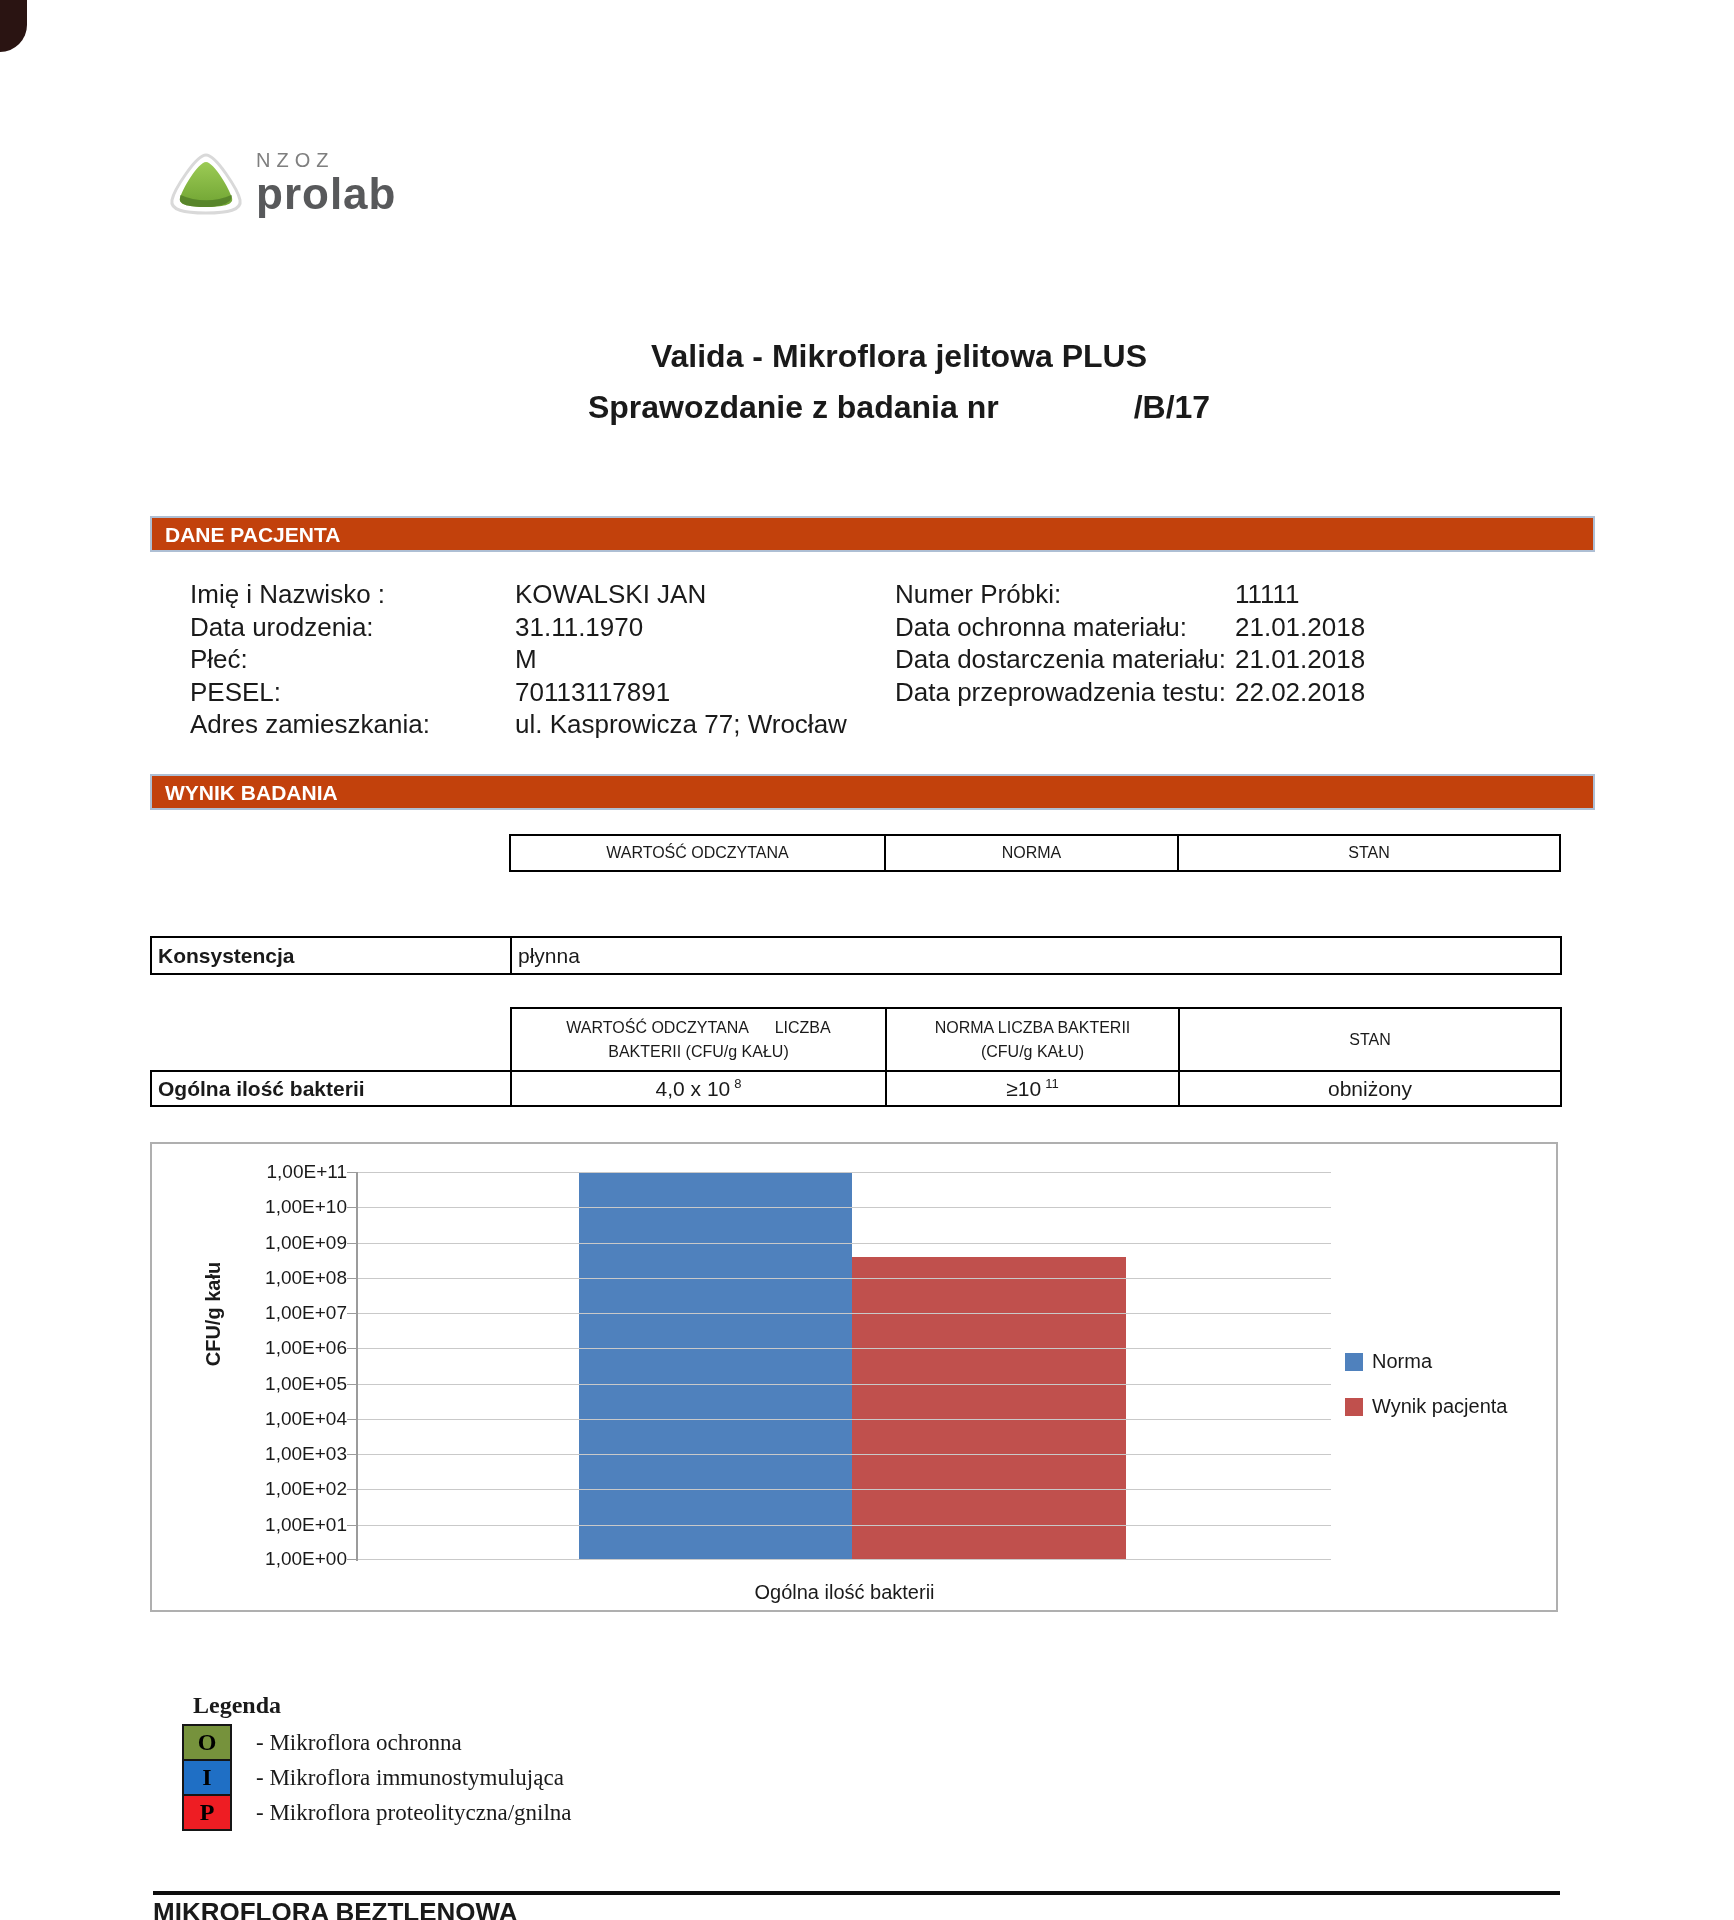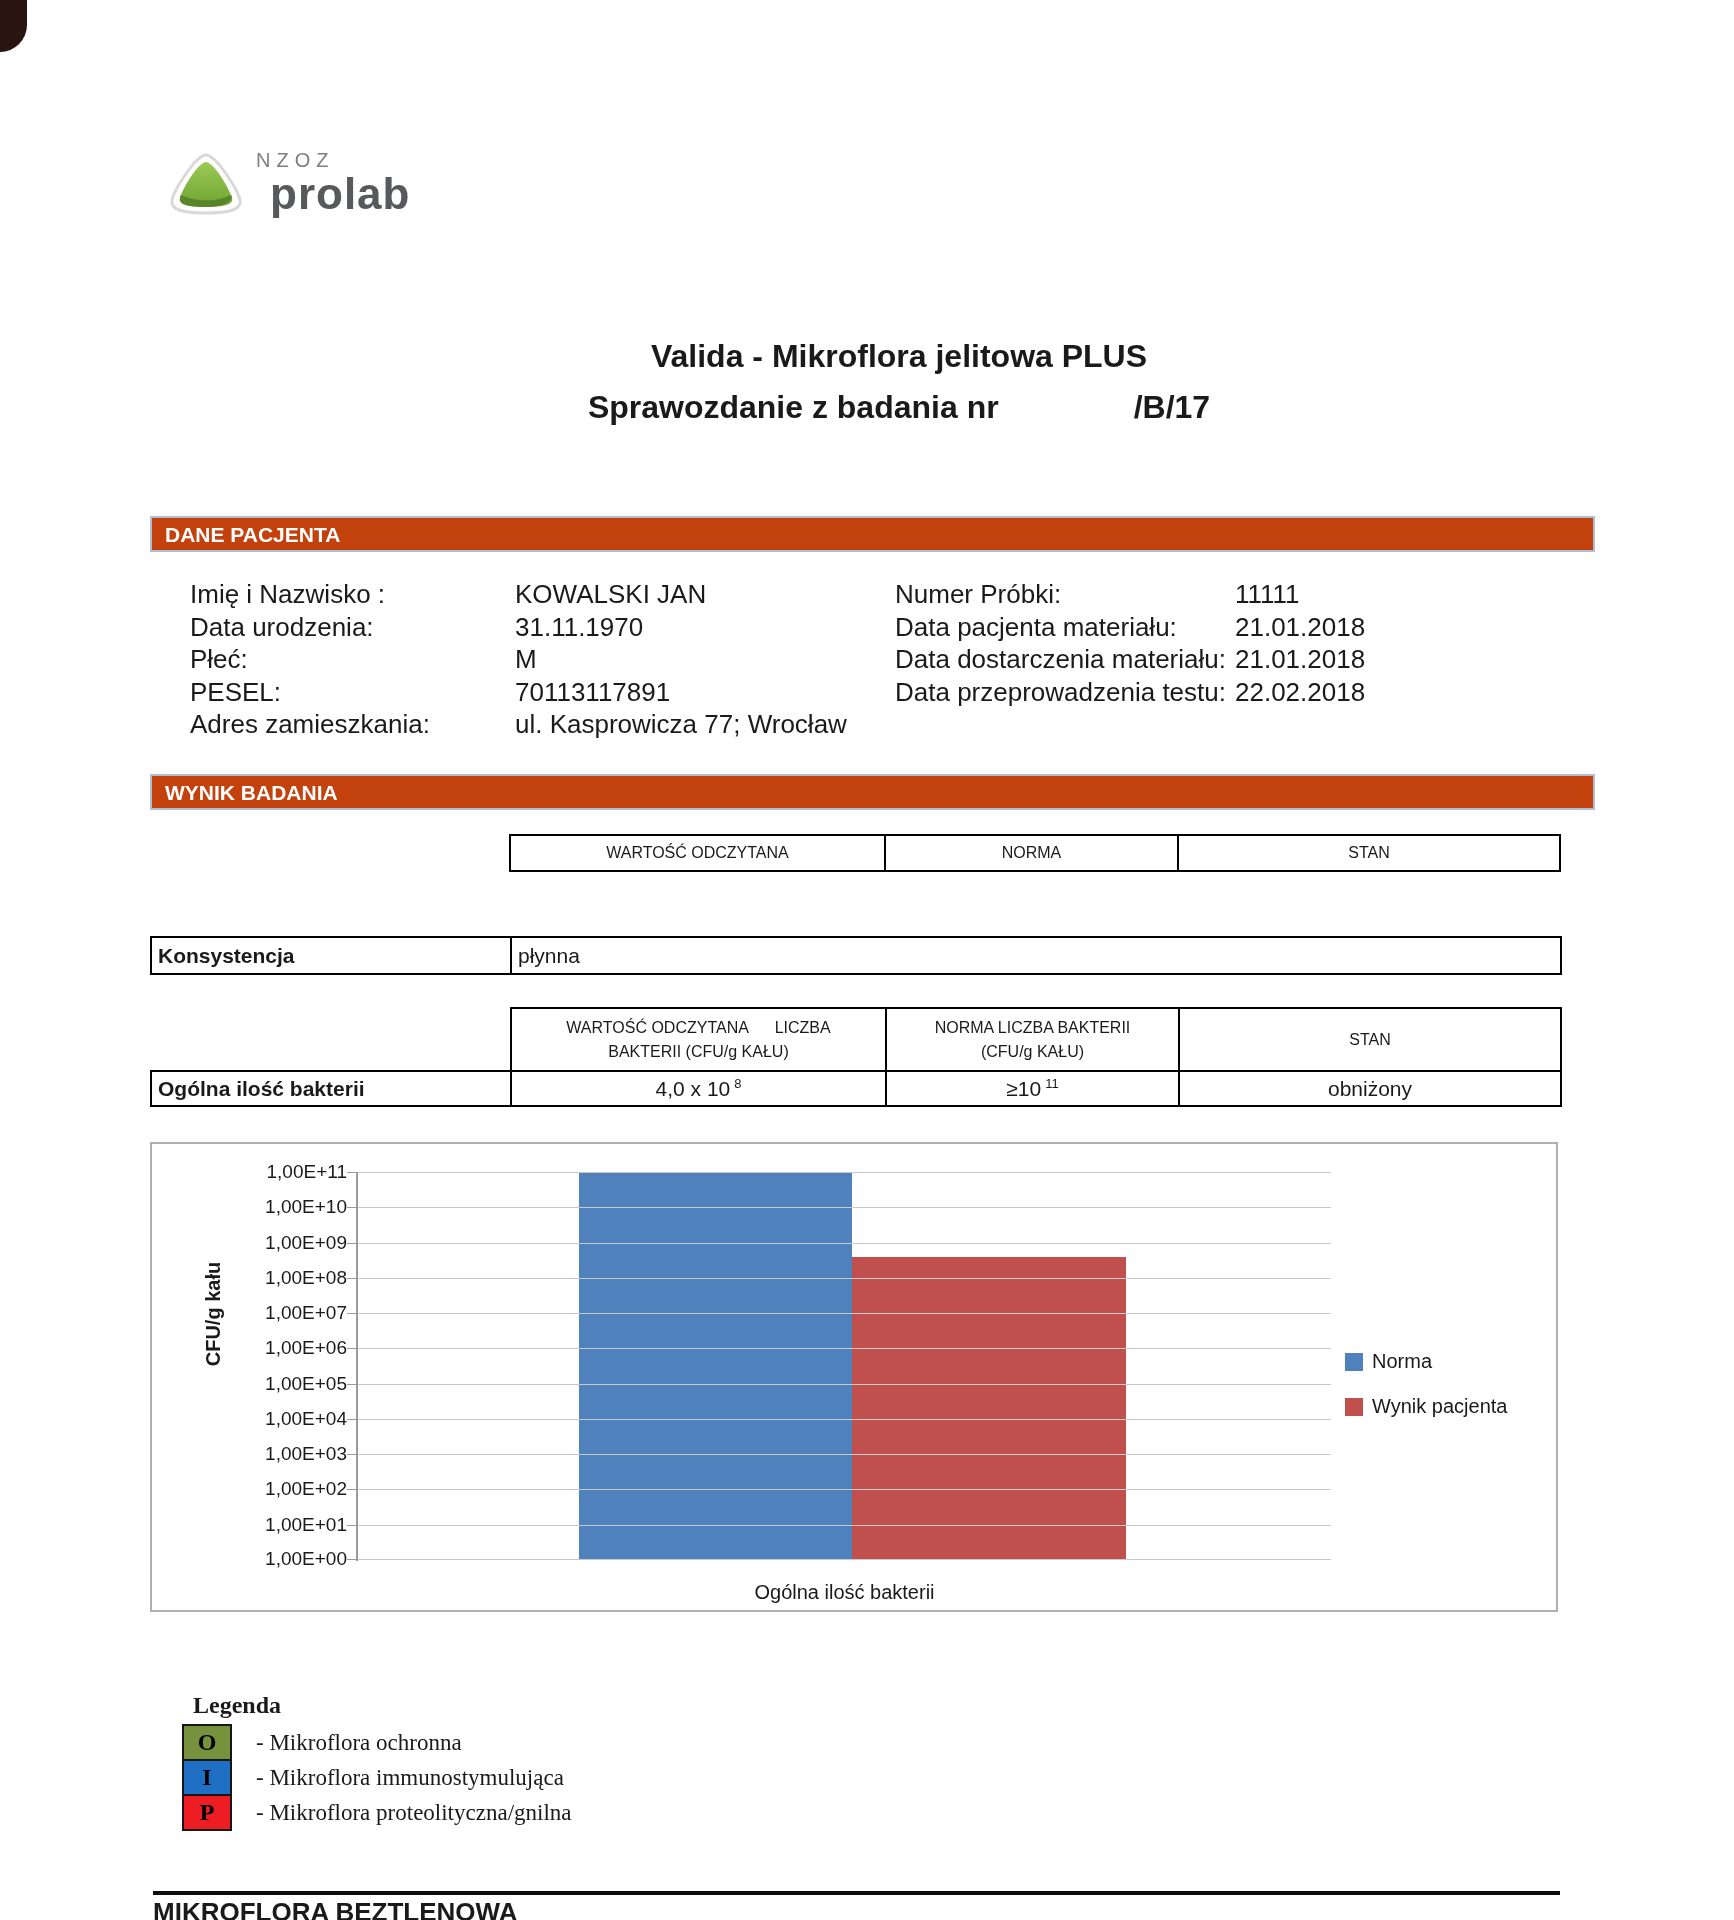--- a/index.html
+++ b/index.html
@@ -5,21 +5,21 @@
   html,body{margin:0;padding:0;background:#e8e8e8;}
   .page{position:relative;width:1734px;height:1920px;background:#ffffff;overflow:hidden;
         font-family:"Liberation Sans",sans-serif;color:#1a1a1a;}
   
   .corner{position:absolute;top:0;left:0;width:27px;height:52px;background:#2a1412;border-radius:0 0 46px 0;}
 
   
   .logo{position:absolute;top:150px;left:166px;display:flex;align-items:flex-end;gap:10px;}
   .logo-textcol{display:flex;flex-direction:column;line-height:1;}
   .logo-nzoz{font-size:20px;letter-spacing:6px;color:#7f7f7f;margin-bottom:2px;}
-  .logo-prolab{font-size:44px;font-weight:bold;color:#58595b;letter-spacing:1px;margin-left:14px;}
+  .logo-prolab{font-size:44px;font-weight:bold;color:#58595b;letter-spacing:1px;}
 
   
   .address{position:absolute;top:138px;left:900px;width:695px;text-align:right;
            font-size:20.5px;line-height:36px;color:#111;}
 
   
   .title{position:absolute;top:338px;left:179px;width:1440px;text-align:center;font-weight:bold;}
   .title-line1{font-size:32px;}
   .title-line2{font-size:32px;margin-top:14px;}
   .title-number{margin-left:135px;}
@@ -142,21 +142,21 @@
         <span class="f-label" style="width: 325px;">Adres zamieszkania:</span>
         <span class="f-value">ul. Kasprowicza 77; Wrocław</span>
       </div>
     </div>
   <div class="fields fields-right">
       <div class="field-row">
         <span class="f-label" style="width: 340px;">Numer Próbki:</span>
         <span class="f-value">11111</span>
       </div>
       <div class="field-row">
-        <span class="f-label" style="width: 340px;">Data pacjenta materiału:</span>
+        <span class="f-label" style="width: 340px;">Data ochronna materiału:</span>
         <span class="f-value">21.01.2018</span>
       </div>
       <div class="field-row">
         <span class="f-label" style="width: 340px;">Data dostarczenia materiału:</span>
         <span class="f-value">21.01.2018</span>
       </div>
       <div class="field-row">
         <span class="f-label" style="width: 340px;">Data przeprowadzenia testu:</span>
         <span class="f-value">22.02.2018</span>
       </div>

